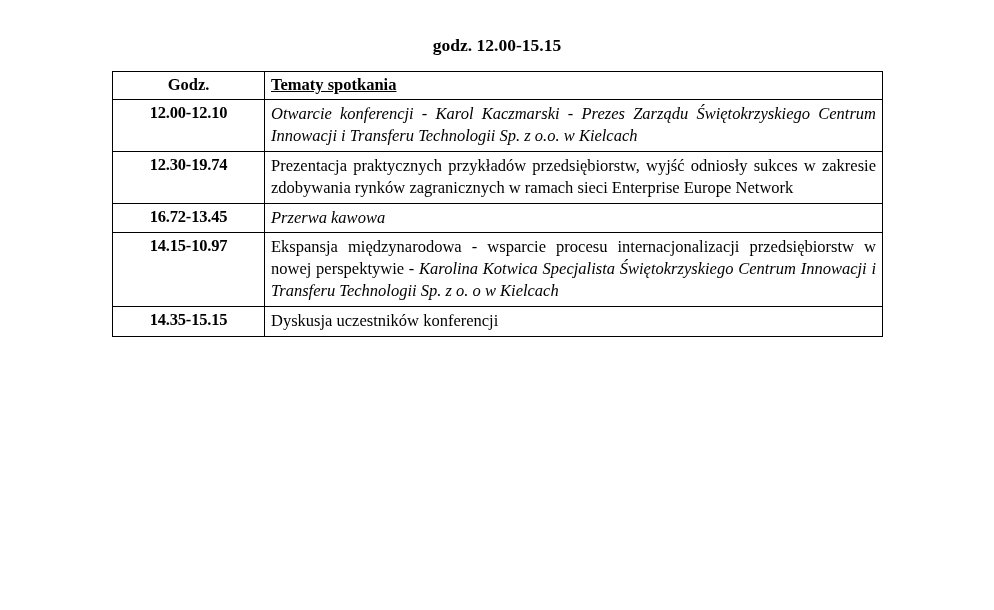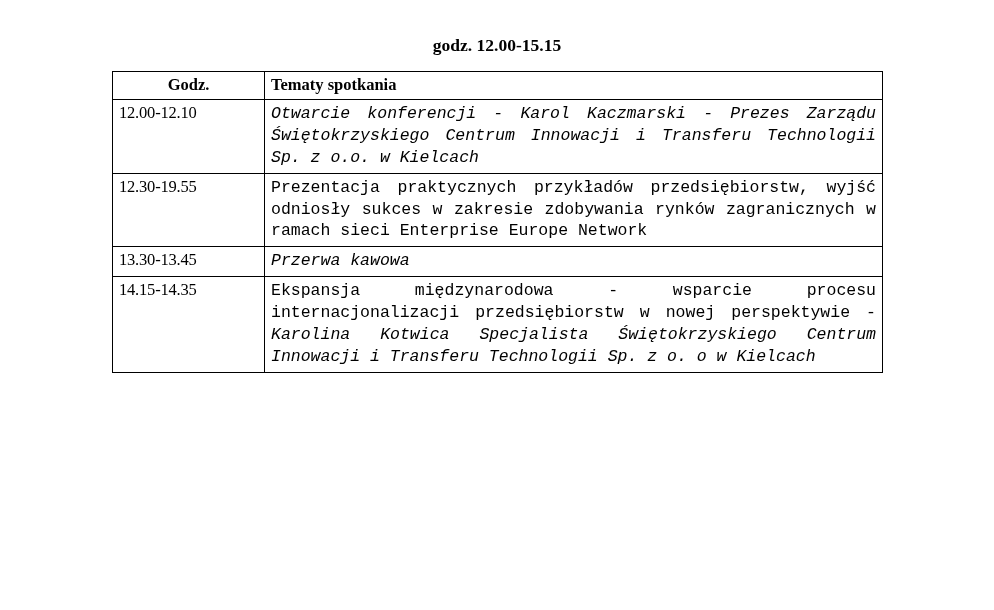--- a/index.html
+++ b/index.html
@@ -50,35 +50,34 @@
   col.c-topic { width: 618px; }
 
   th.time-head,
   th.topic-head {
     font-weight: bold;
     font-size: 16.5px;
     padding-top: 2px;
     padding-bottom: 3px;
   }
   th.time-head { text-align: center; }
-  th.topic-head { text-align: left; padding-left: 9px; }
+  th.topic-head { text-align: left; padding-left: 9px; text-decoration: underline; }
 
   td.time {
-    text-align: left;
-    font-weight: normal;
+    text-align: center;
+    font-weight: bold;
     white-space: nowrap;
     letter-spacing: -0.2px;
   }
   td.topic {
     text-align: justify;
     text-justify: inter-word;
     padding-left: 9px;
     padding-right: 9px;
     line-height: 1.33;
-    font-family: Liberation Mono, monospace;
   }
   td.topic.noj {
     text-align: left;
   }
   .ital { font-style: italic; }
   .rom { font-style: normal; }
 </style>
 </head>
 <body>
 
@@ -99,28 +98,32 @@
           <th class="time-head">Godz.</th>
           <th class="topic-head">Tematy spotkania</th>
         </tr>
       </thead>
       <tbody id="agenda-body">
           <tr>
             <td class="time">12.00-12.10</td>
             <td class="topic"><span class="ital">Otwarcie konferencji - Karol Kaczmarski - Prezes Zarządu Świętokrzyskiego Centrum Innowacji i Transferu Technologii Sp. z o.o. w Kielcach</span></td>
           </tr>
           <tr>
-            <td class="time">12.30-19.55</td>
+            <td class="time">12.30-19.74</td>
             <td class="topic"><span class="rom">Prezentacja praktycznych przykładów przedsiębiorstw, wyjść odniosły sukces w zakresie zdobywania rynków zagranicznych w ramach sieci Enterprise Europe Network</span></td>
           </tr>
           <tr>
-            <td class="time">13.30-13.45</td>
+            <td class="time">16.72-13.45</td>
             <td class="topic noj"><span class="ital">Przerwa kawowa</span></td>
           </tr>
           <tr>
-            <td class="time">14.15-14.35</td>
+            <td class="time">14.15-10.97</td>
             <td class="topic"><span class="rom">Ekspansja międzynarodowa - wsparcie procesu internacjonalizacji przedsiębiorstw w nowej perspektywie - </span><span class="ital">Karolina Kotwica Specjalista Świętokrzyskiego Centrum Innowacji i Transferu Technologii Sp. z o. o w Kielcach</span></td>
+          </tr>
+          <tr>
+            <td class="time">14.35-15.15</td>
+            <td class="topic noj"><span class="rom">Dyskusja uczestników konferencji</span></td>
           </tr>
         </tbody>
     </table>
   </div>
 
 </div>
 
 </body></html>

